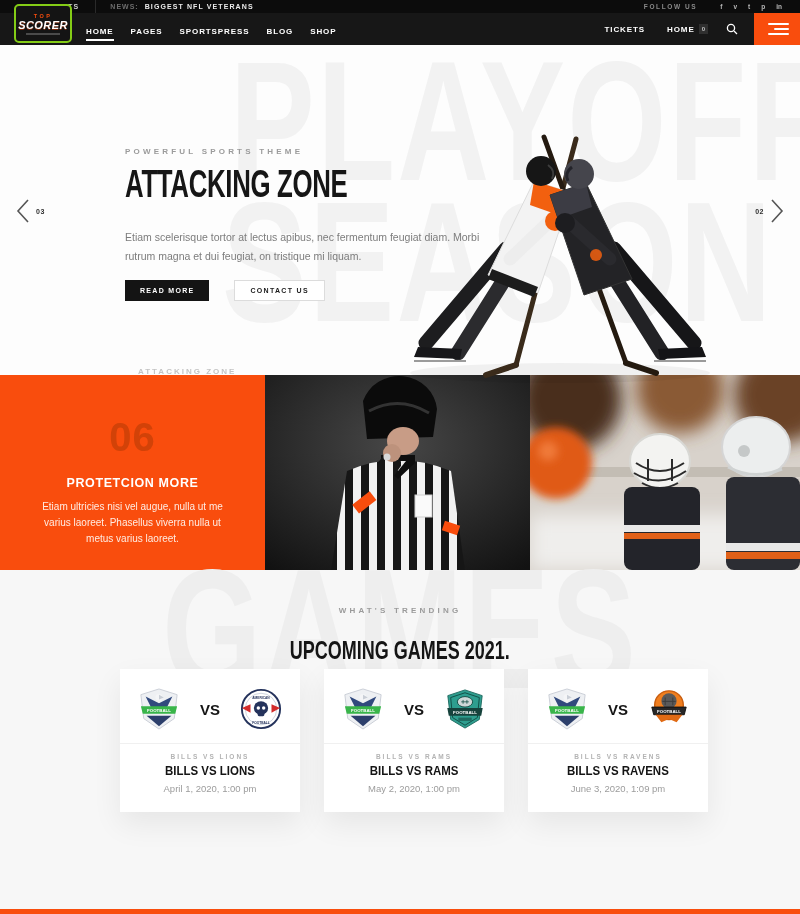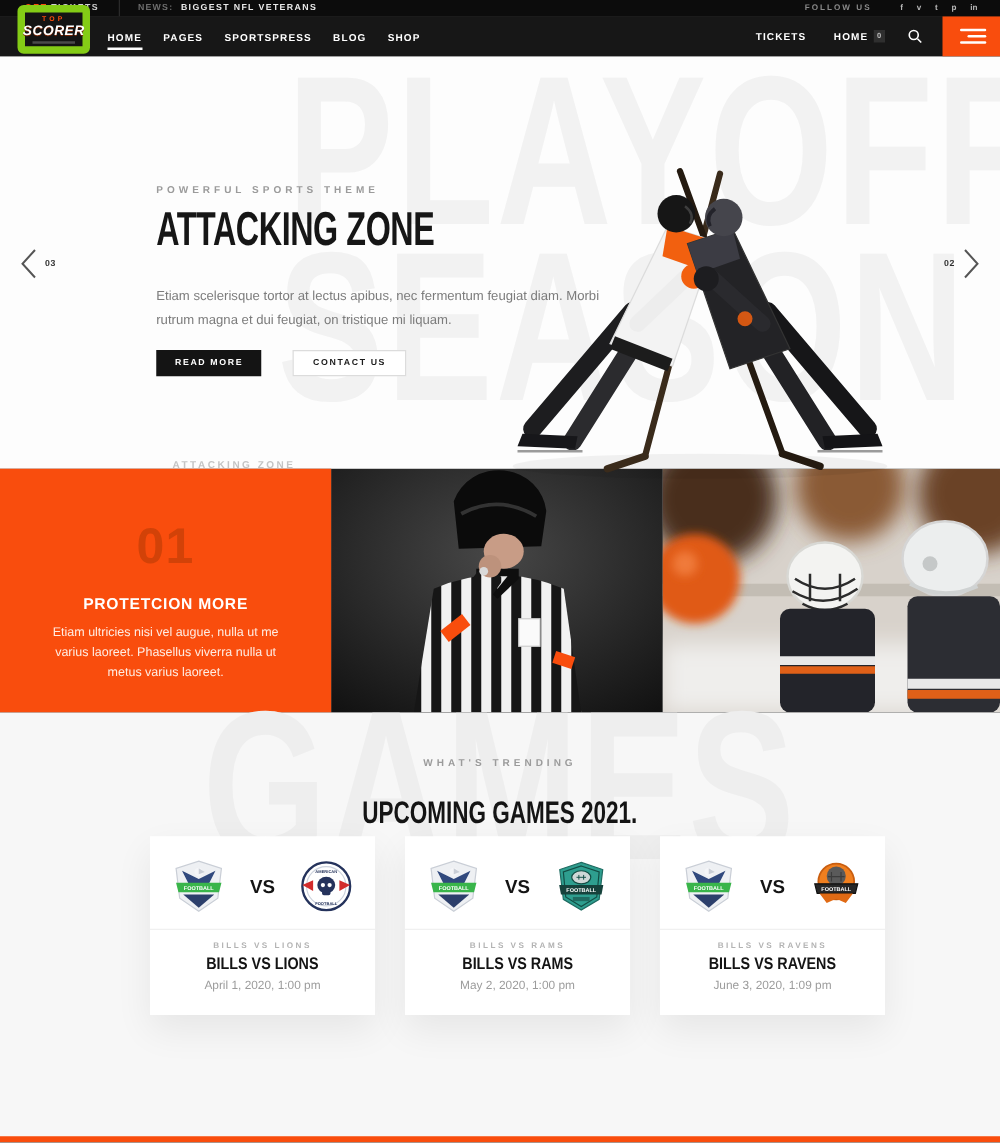--- a/index.html
+++ b/index.html
@@ -37,21 +37,21 @@
               font-size:6px;font-weight:700;padding:2px 3px;line-height:1;}
   .search-btn{margin-right:16px;background:none;border:none;padding:0;cursor:pointer;display:flex;}
   .burger{width:46px;height:32px;background:#f94d0d;border:none;cursor:pointer;
           display:flex;flex-direction:column;justify-content:center;align-items:flex-end;
           gap:3px;padding-right:11px;box-sizing:border-box;}
   .burger i{display:block;height:2px;background:#fff;border-radius:1px;}
   .b1{width:21px;} .b2{width:15px;} .b3{width:21px;}
 
   
   .logo{position:absolute;top:4px;left:14px;width:58px;height:39px;z-index:40;
-        background:#141414;border:6px solid #84cc16;border-radius:5px;box-sizing:border-box;
+        background:#141414;border:2px solid #84cc16;border-radius:5px;box-sizing:border-box;
         display:flex;flex-direction:column;align-items:center;justify-content:center;cursor:pointer;}
   .logo-top{color:#f94d0d;font-size:5.5px;font-weight:800;letter-spacing:2.5px;line-height:6px;}
   .logo-main{color:#fff;font-size:11px;font-weight:900;font-style:italic;letter-spacing:.4px;
              line-height:12px;text-shadow:0 1px 0 #7a2505;}
   .logo-rule{width:34px;height:2px;background:#4a4a4a;margin-top:2px;}
 
   
   .hero{position:absolute;top:45px;left:0;width:800px;height:330px;background:#fdfdfd;}
   .watermark{position:absolute;left:130px;right:0;top:6px;text-align:center;z-index:1;
              color:#f2f2f2;font-weight:900;font-size:170px;line-height:141px;letter-spacing:3px;
@@ -225,21 +225,21 @@
       <svg width="14" height="26" viewBox="0 0 14 26">
         <polyline points="2,2 12,13 2,24" fill="none" stroke="#555" stroke-width="1.6"></polyline>
       </svg>
     </button>
 
     <div class="slide-peek">ATTACKING ZONE</div>
   </section>
 
   <section class="features">
     <div class="feat-orange">
-      <div class="feat-num">01</div>
+      <div class="feat-num">06</div>
       <div class="feat-title">PROTETCION MORE</div>
       <p class="feat-desc">Etiam ultricies nisi vel augue, nulla ut me varius laoreet. Phasellus viverra nulla ut metus varius laoreet.</p>
     </div>
 
     <div class="feat-photo photo-ref">
       <svg width="265" height="195" viewBox="0 0 265 195">
         <defs>
           <radialGradient id="refbg" cx="50%" cy="35%" r="80%">
             <stop offset="0%" stop-color="#474747"></stop>
               <stop offset="100%" stop-color="#121212"></stop>

